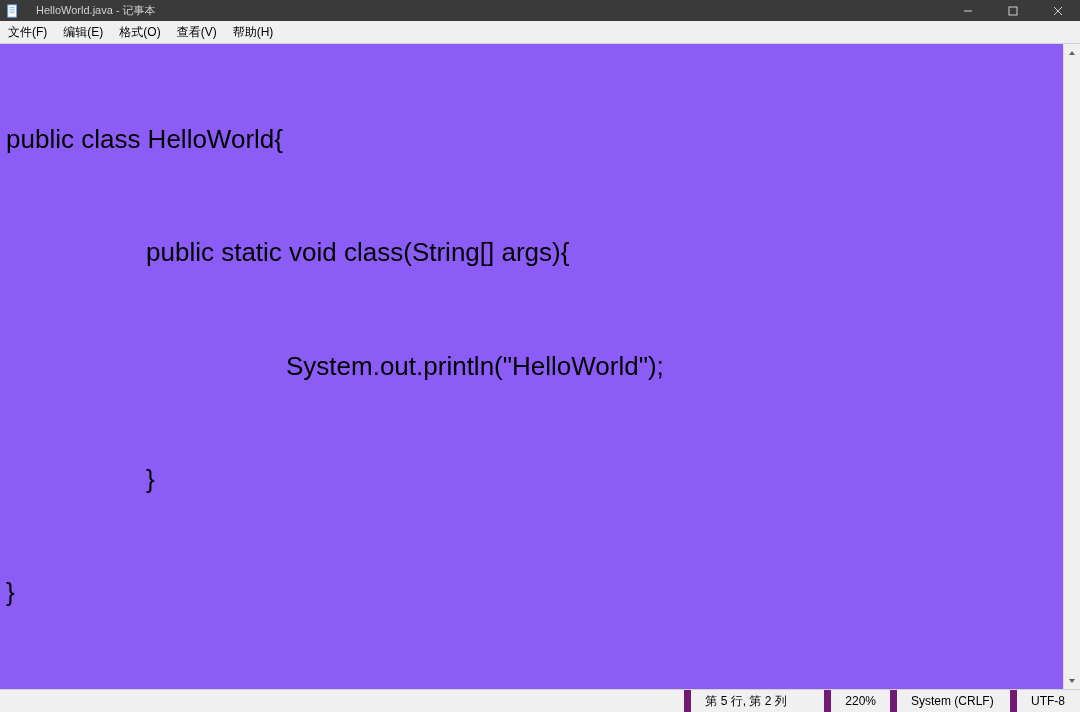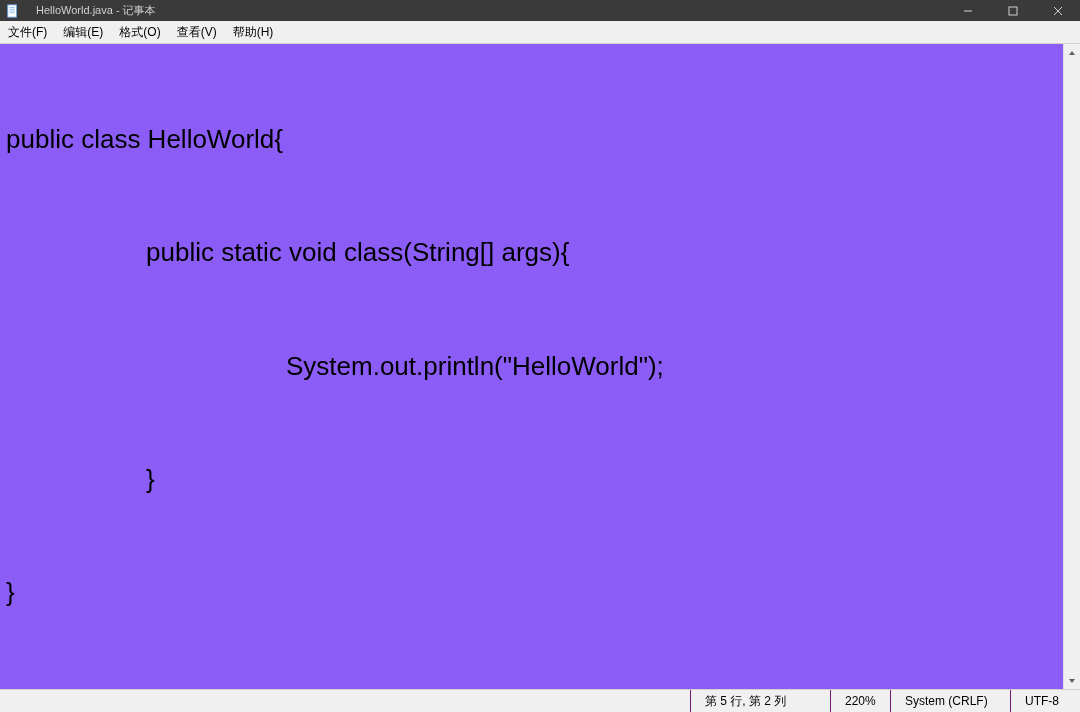--- a/index.html
+++ b/index.html
@@ -103,21 +103,21 @@
       display: flex;
       align-items: center;
       font-size: 12px;
       color: #000;
     }
     .status-spacer {
       flex: 1;
     }
     .status-cell {
       padding: 0 14px;
-      border-left: 1px solid #701a75;
+      border-left: 7px solid #701a75;
       height: 100%;
       display: flex;
       align-items: center;
       white-space: nowrap;
     }
     .status-cell.pos {
       min-width: 140px;
     }
     .status-cell.zoom {
       min-width: 60px;

